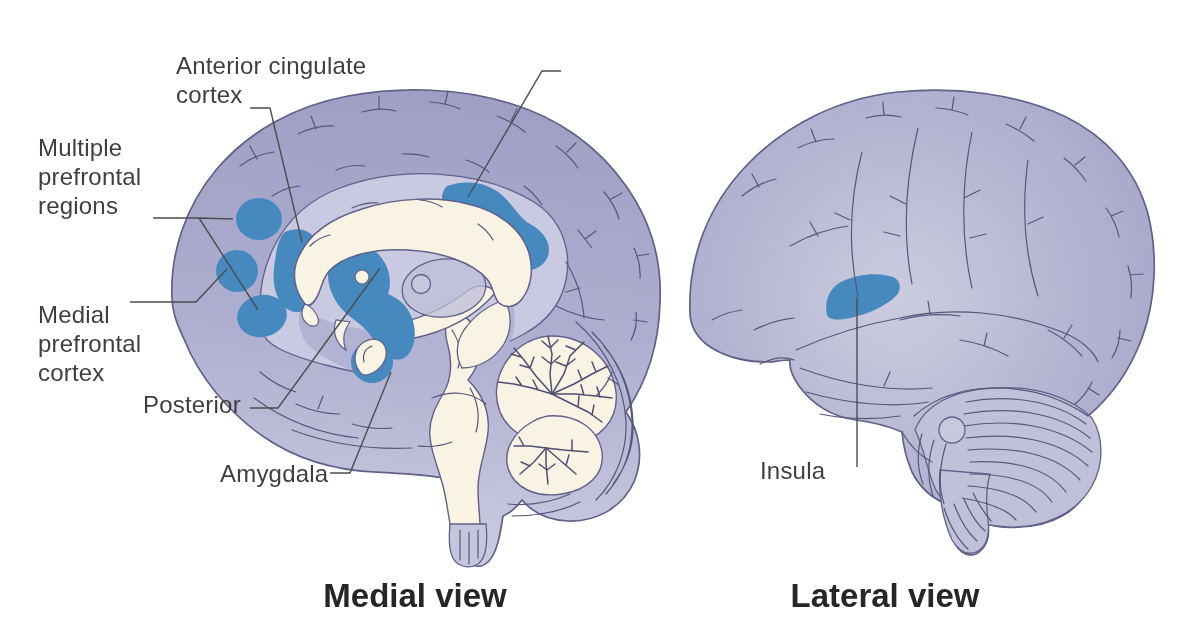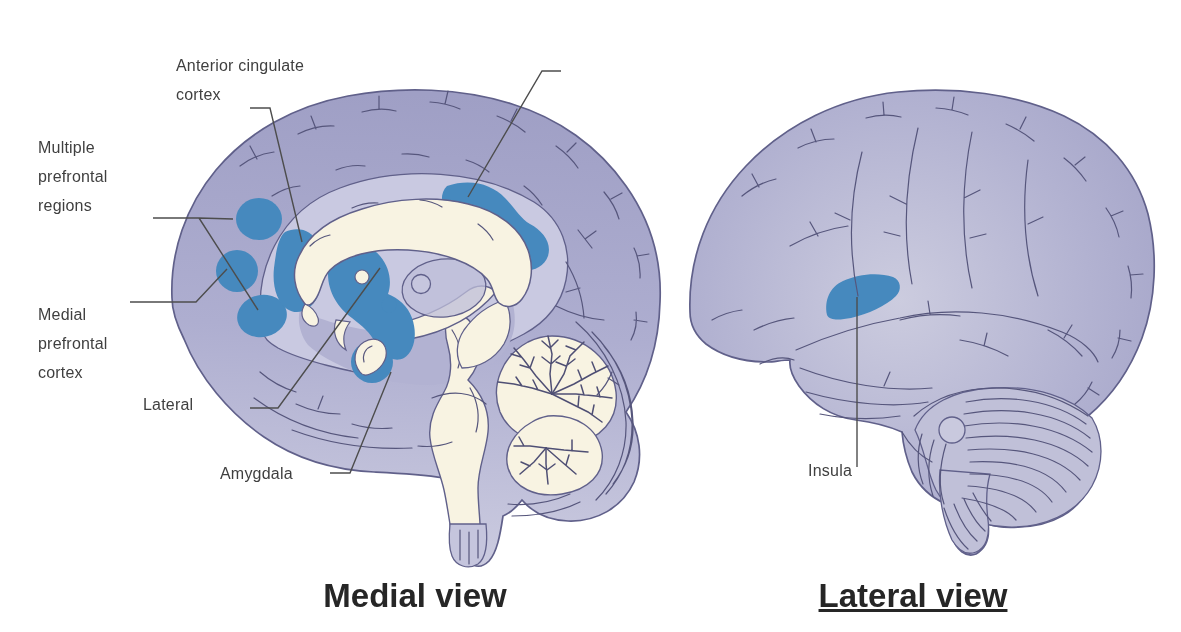--- a/index.html
+++ b/index.html
@@ -1,21 +1,21 @@
 <!DOCTYPE html>
 <html style="--bg: #ffffff; --blue: #4689be; --outline: #60608a; --sulci: #56567c; --leader: #4d4d4d; --label_text: #3f3f3f; --caption_text: #262626; --cortex_top: #9f9fc5; --cortex_mid: #aeaed0; --cortex_low: #cccce0; --inner_band: #c9c9e1; --sub_band: #b2b2d2; --thalamus_fill: #bdbdd8; --cream: #f8f3e2; --cerebellum_lateral: #c0c0d8; --stem_tip: #c5c5dd;"><head>
 <meta charset="utf-8">
 <style>
   html,body{margin:0;padding:0;background:#fff;}
   #canvas{position:relative;width:1181px;height:632px;background:var(--bg,#fff);overflow:hidden;
           font-family:"Liberation Sans",sans-serif;}
   #art{position:absolute;left:0;top:0;}
-  .label{position:absolute;white-space:pre-line;font-size:16px;line-height:29px;
+  .label{position:absolute;white-space:pre-line;font-size:24px;line-height:29px;
          color:var(--label_text,#3f3f3f);letter-spacing:0.2px;}
-  .label.right{text-align:right;}
+  .label.right{}
   .caption{position:absolute;font-size:33px;font-weight:bold;color:var(--caption_text,#262626);
            transform:translateX(-50%);white-space:nowrap;}
   svg .outline{stroke:var(--outline,#60608a);}
   svg .sulci{stroke:var(--sulci,#56567c);stroke-width:1.2;fill:none;stroke-linecap:round;stroke-linejoin:round;}
   svg .leader{stroke:var(--leader,#4d4d4d);stroke-width:1.4;fill:none;}
   svg .cream{fill:var(--cream,#f8f3e2);}
   svg .blue{fill:var(--blue,#4689be);}
 </style>
 </head>
 <body>
@@ -231,19 +231,19 @@
 </svg>
 
   <div class="label" style="left:176px;top:51px;">Anterior cingulate
 cortex</div>
   <div class="label" style="left:38px;top:133px;">Multiple
 prefrontal
 regions</div>
   <div class="label" style="left:38px;top:300px;">Medial
 prefrontal
 cortex</div>
-  <div class="label" style="left:143px;top:390px;">Lateral</div>
+  <div class="label" style="left:143px;top:390px;">Posterior</div>
   <div class="label" style="left:206px;top:459px;margin-left:14px;">Amygdala</div>
   <div class="label right" style="left:760px;top:456px;width:92px;">Insula</div>
 
   <div class="caption" style="left:415px;top:577px;">Medial view</div>
-  <div class="caption" style="left:913px;top:577px;text-decoration:underline;">Lateral view</div>
+  <div class="caption" style="left:885px;top:577px;">Lateral view</div>
 </div>
 
 </body></html>

